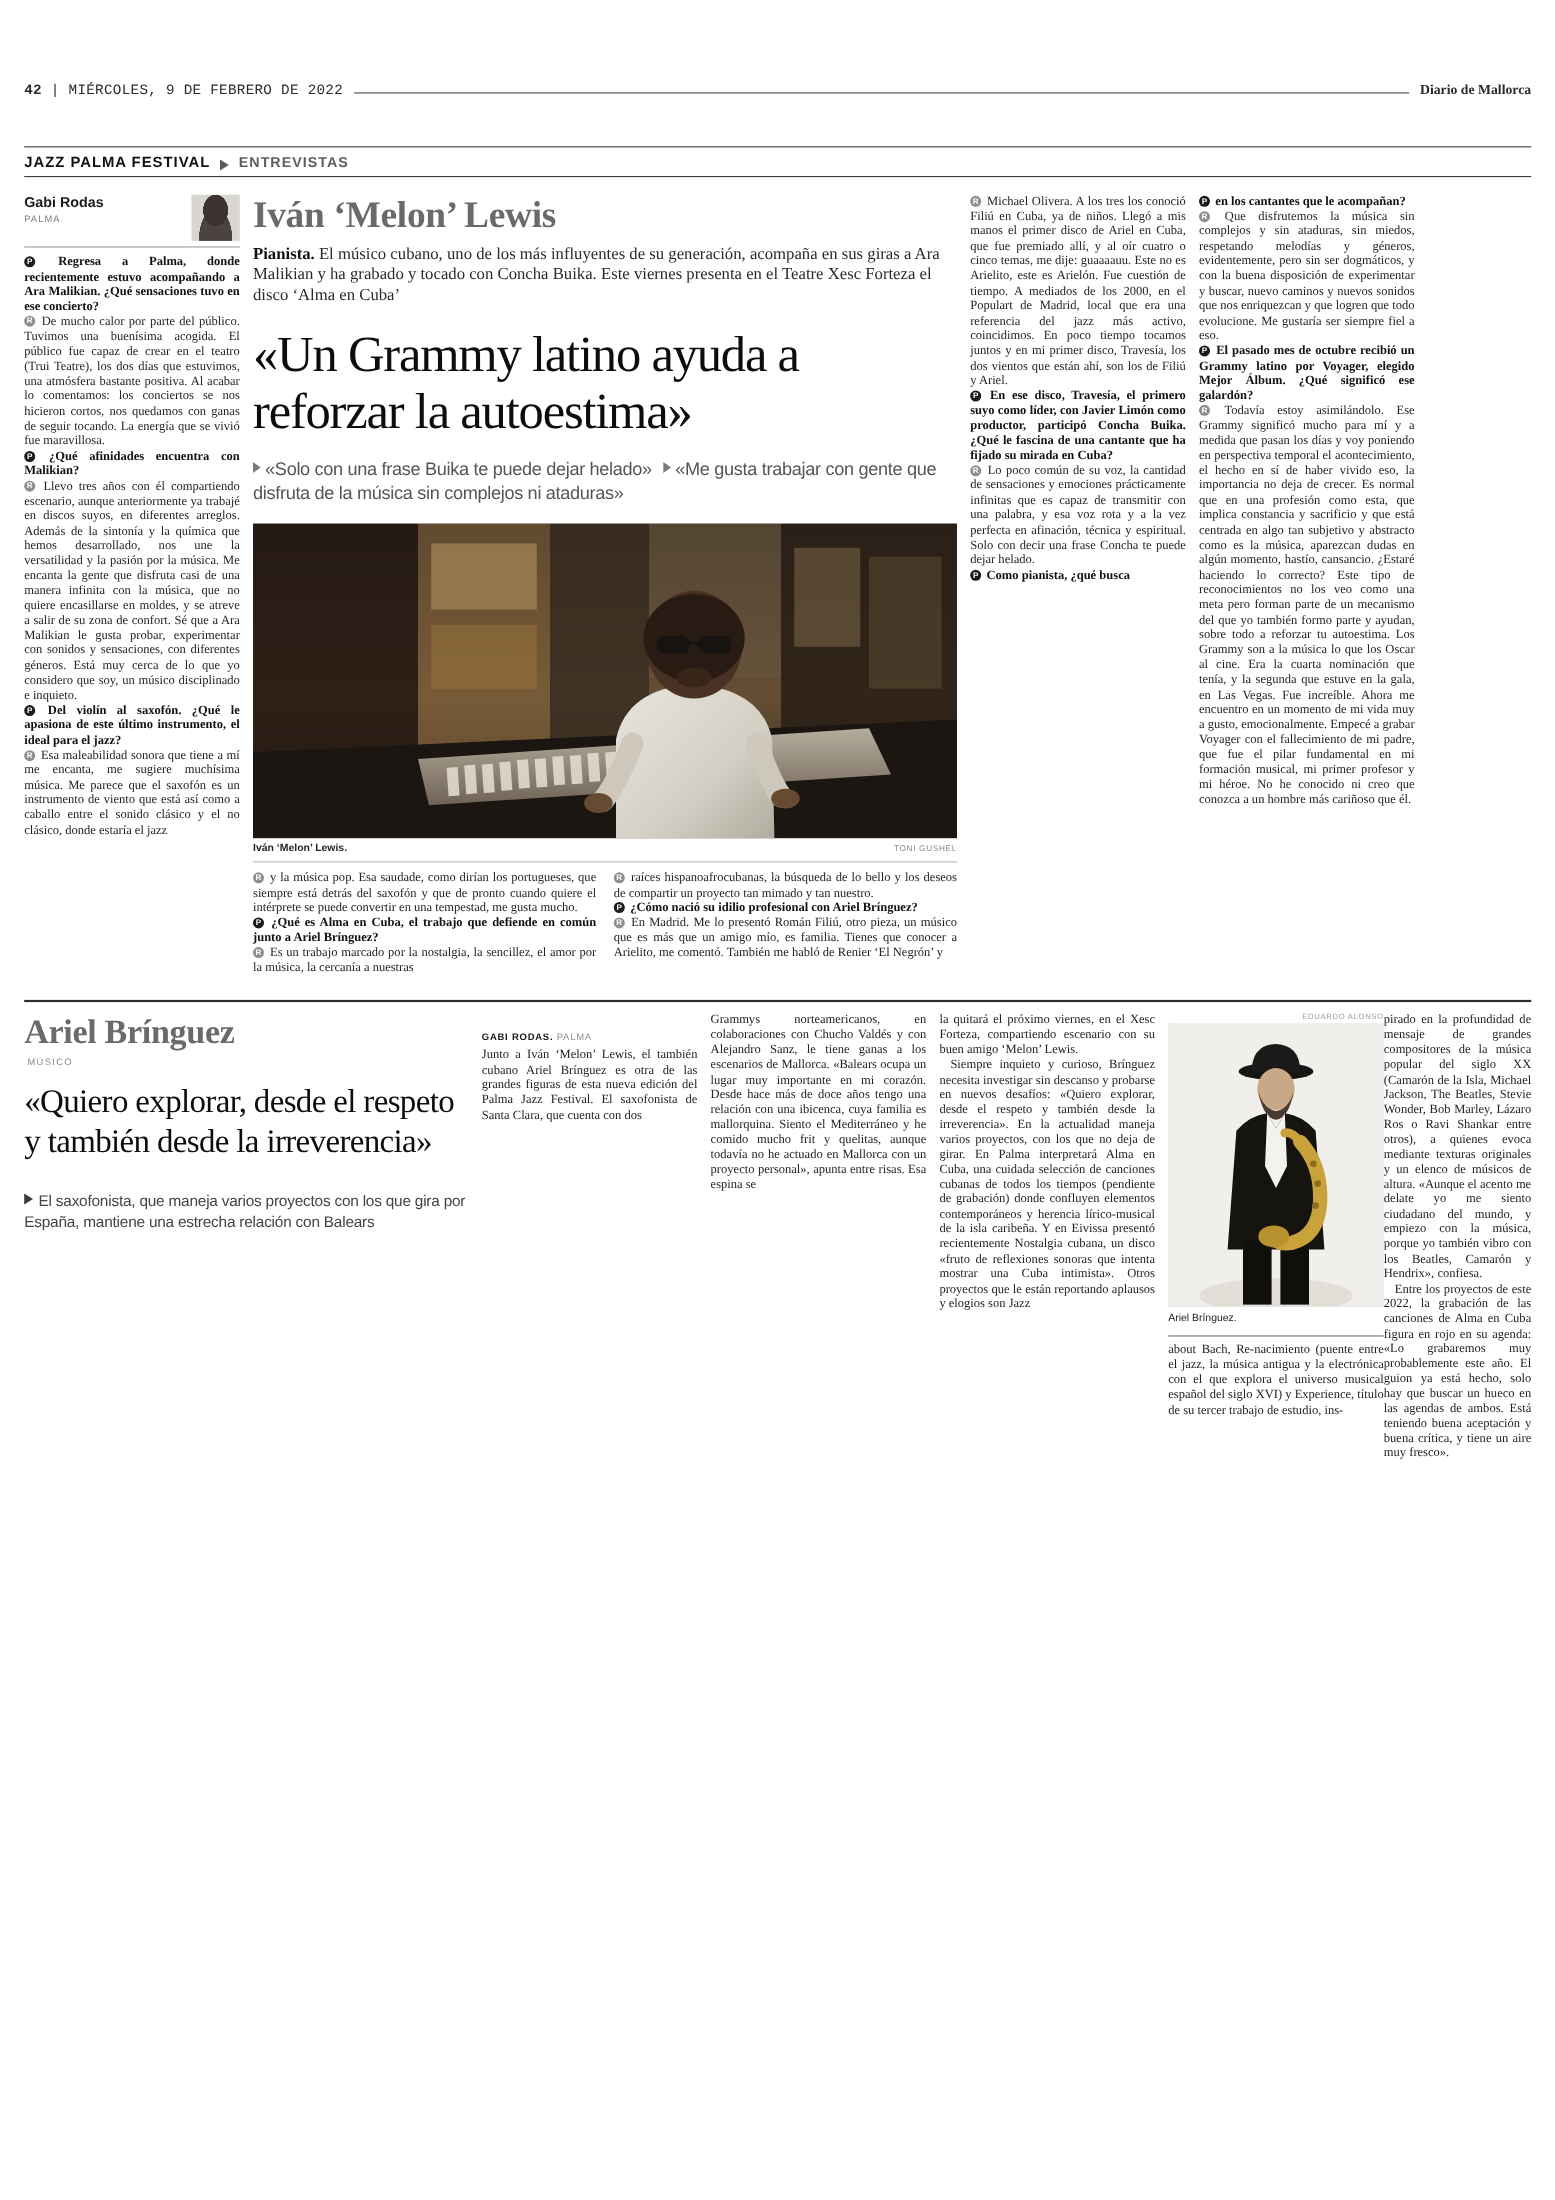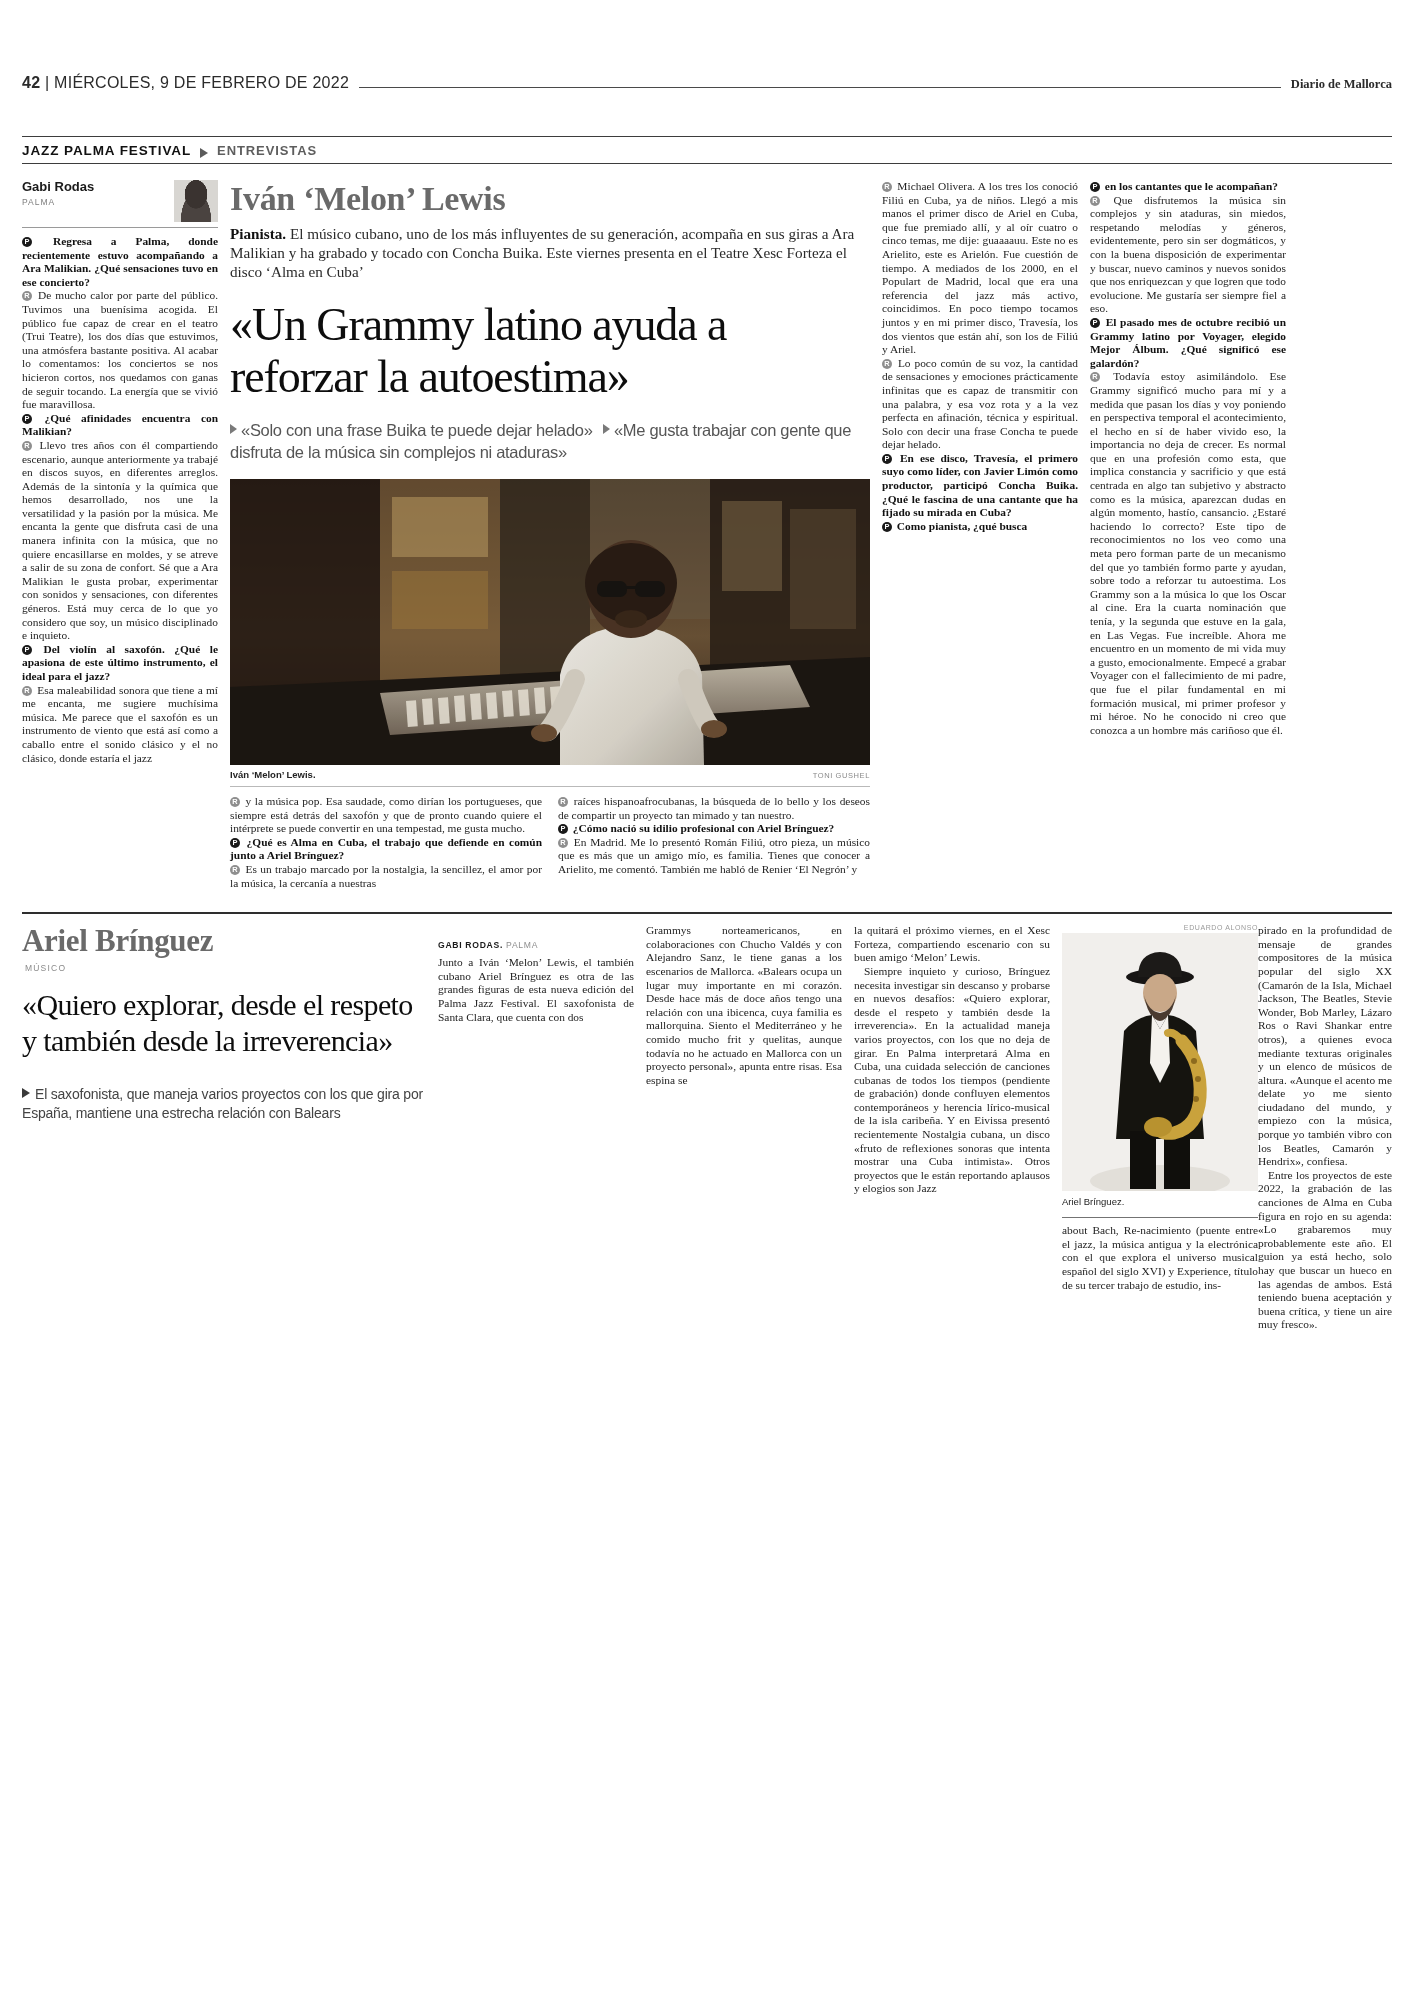--- a/index.html
+++ b/index.html
@@ -1,21 +1,21 @@
 <!DOCTYPE html>
 <html><head>
 <meta charset="utf-8">
 <style>
   html,body{margin:0;padding:0;background:#ffffff;}
   body{width:1414px;height:2000px;font-family:"Liberation Serif",serif;color:#1a1a1a;-webkit-font-smoothing:antialiased;}
   .page{width:1414px;height:2000px;position:relative;box-sizing:border-box;padding:0 22px;background:#fff;}
 
   
   .masthead{display:flex;align-items:flex-end;justify-content:space-between;padding-top:74px;}
-  .folio{font-family:Liberation Sans, sans-serif;font-size:16px;letter-spacing:.25px;color:#2b2b2b;white-space:nowrap;}
+  .folio{font-family:Liberation Mono, monospace;font-size:13px;letter-spacing:.25px;color:#2b2b2b;white-space:nowrap;}
   .folio .pg{font-weight:bold;}
   .masthead-rule{flex:1 1 auto;border-bottom:1.1px solid #4a4a4a;margin:0 10px 4px 10px;}
   .paper-name{font-family:"Liberation Serif",serif;font-size:12.5px;font-weight:bold;color:#2b2b2b;white-space:nowrap;}
 
   .section-title{margin-top:14px;font-family:"Liberation Sans",sans-serif;font-size:21px;font-weight:bold;letter-spacing:-.4px;color:#161616;}
 
   
   .kicker-wrap{margin-top:44px;border-top:1.2px solid #3d3d3d;border-bottom:1.2px solid #3d3d3d;padding:6px 0 5px 0;display:flex;align-items:flex-end;gap:9px;}
   .kicker-main{font-family:"Liberation Sans",sans-serif;font-weight:bold;font-size:13.5px;letter-spacing:.9px;color:#111;}
   .tri{width:0;height:0;border-left:8px solid #5b5b5b;border-top:5px solid transparent;border-bottom:5px solid transparent;display:inline-block;}
@@ -204,22 +204,22 @@
             <p><span class="badge a">R</span><span> raíces hispanoafrocubanas, la búsqueda de lo bello y los deseos de compartir un proyecto tan mimado y tan nuestro.</span></p>
             <p><span class="badge">P</span><span class="q"> ¿Cómo nació su idilio profesional con Ariel Brínguez?</span></p>
             <p><span class="badge a">R</span><span> En Madrid. Me lo presentó Román Filiú, otro pieza, un músico que es más que un amigo mío, es familia. Tienes que conocer a Arielito, me comentó. También me habló de Renier ‘El Negrón’ y</span></p>
           </div>
       </div>
     </div>
 
     <div class="col-r" style="display:grid;grid-template-columns:196px 12px 196px;">
       <div class="bodytext" id="a1-mid-r2" style="grid-column:1;">
           <p><span class="badge a">R</span><span> Michael Olivera. A los tres los conoció Filiú en Cuba, ya de niños. Llegó a mis manos el primer disco de Ariel en Cuba, que fue premiado allí, y al oír cuatro o cinco temas, me dije: guaaaauu. Este no es Arielito, este es Arielón. Fue cuestión de tiempo. A mediados de los 2000, en el Populart de Madrid, local que era una referencia del jazz más activo, coincidimos. En poco tiempo tocamos juntos y en mi primer disco, Travesía, los dos vientos que están ahí, son los de Filiú y Ariel.</span></p>
+          <p><span class="badge">P</span><span class="q"> En ese disco, Travesía, el primero suyo como líder, con Javier Limón como productor, participó Concha Buika. ¿Qué le fascina de una cantante que ha fijado su mirada en Cuba?</span></p>
           <p><span class="badge a">R</span><span> Lo poco común de su voz, la cantidad de sensaciones y emociones prácticamente infinitas que es capaz de transmitir con una palabra, y esa voz rota y a la vez perfecta en afinación, técnica y espiritual. Solo con decir una frase Concha te puede dejar helado.</span></p>
-          <p><span class="badge">P</span><span class="q"> En ese disco, Travesía, el primero suyo como líder, con Javier Limón como productor, participó Concha Buika. ¿Qué le fascina de una cantante que ha fijado su mirada en Cuba?</span></p>
           <p><span class="badge">P</span><span class="q"> Como pianista, ¿qué busca</span></p>
         </div>
       <div class="bodytext" id="a1-right" style="grid-column:3;">
           <p><span class="badge">P</span><span class="q"> en los cantantes que le acompañan?</span></p>
           <p><span class="badge a">R</span><span> Que disfrutemos la música sin complejos y sin ataduras, sin miedos, respetando melodías y géneros, evidentemente, pero sin ser dogmáticos, y con la buena disposición de experimentar y buscar, nuevo caminos y nuevos sonidos que nos enriquezcan y que logren que todo evolucione. Me gustaría ser siempre fiel a eso.</span></p>
           <p><span class="badge">P</span><span class="q"> El pasado mes de octubre recibió un Grammy latino por Voyager, elegido Mejor Álbum. ¿Qué significó ese galardón?</span></p>
           <p><span class="badge a">R</span><span> Todavía estoy asimilándolo. Ese Grammy significó mucho para mí y a medida que pasan los días y voy poniendo en perspectiva temporal el acontecimiento, el hecho en sí de haber vivido eso, la importancia no deja de crecer. Es normal que en una profesión como esta, que implica constancia y sacrificio y que está centrada en algo tan subjetivo y abstracto como es la música, aparezcan dudas en algún momento, hastío, cansancio. ¿Estaré haciendo lo correcto? Este tipo de reconocimientos no los veo como una meta pero forman parte de un mecanismo del que yo también formo parte y ayudan, sobre todo a reforzar tu autoestima. Los Grammy son a la música lo que los Oscar al cine. Era la cuarta nominación que tenía, y la segunda que estuve en la gala, en Las Vegas. Fue increíble. Ahora me encuentro en un momento de mi vida muy a gusto, emocionalmente. Empecé a grabar Voyager con el fallecimiento de mi padre, que fue el pilar fundamental en mi formación musical, mi primer profesor y mi héroe. No he conocido ni creo que conozca a un hombre más cariñoso que él.</span></p>
         </div>
     </div>
   </div>

